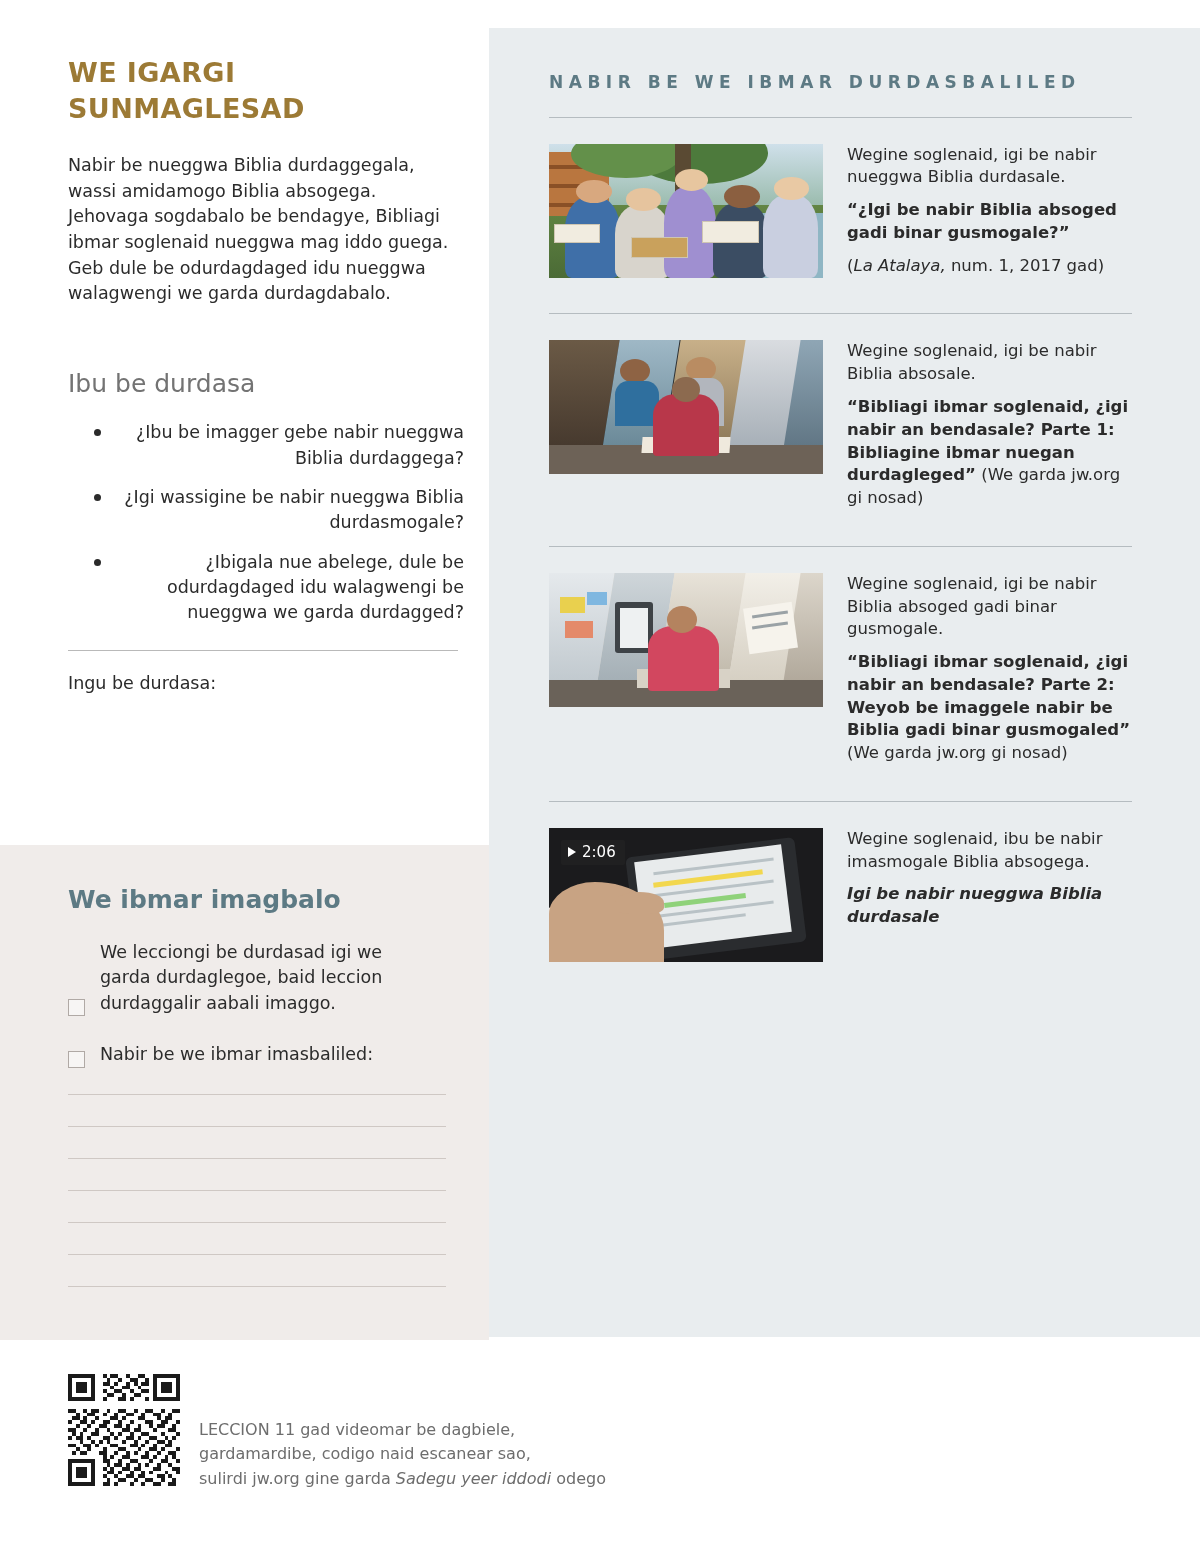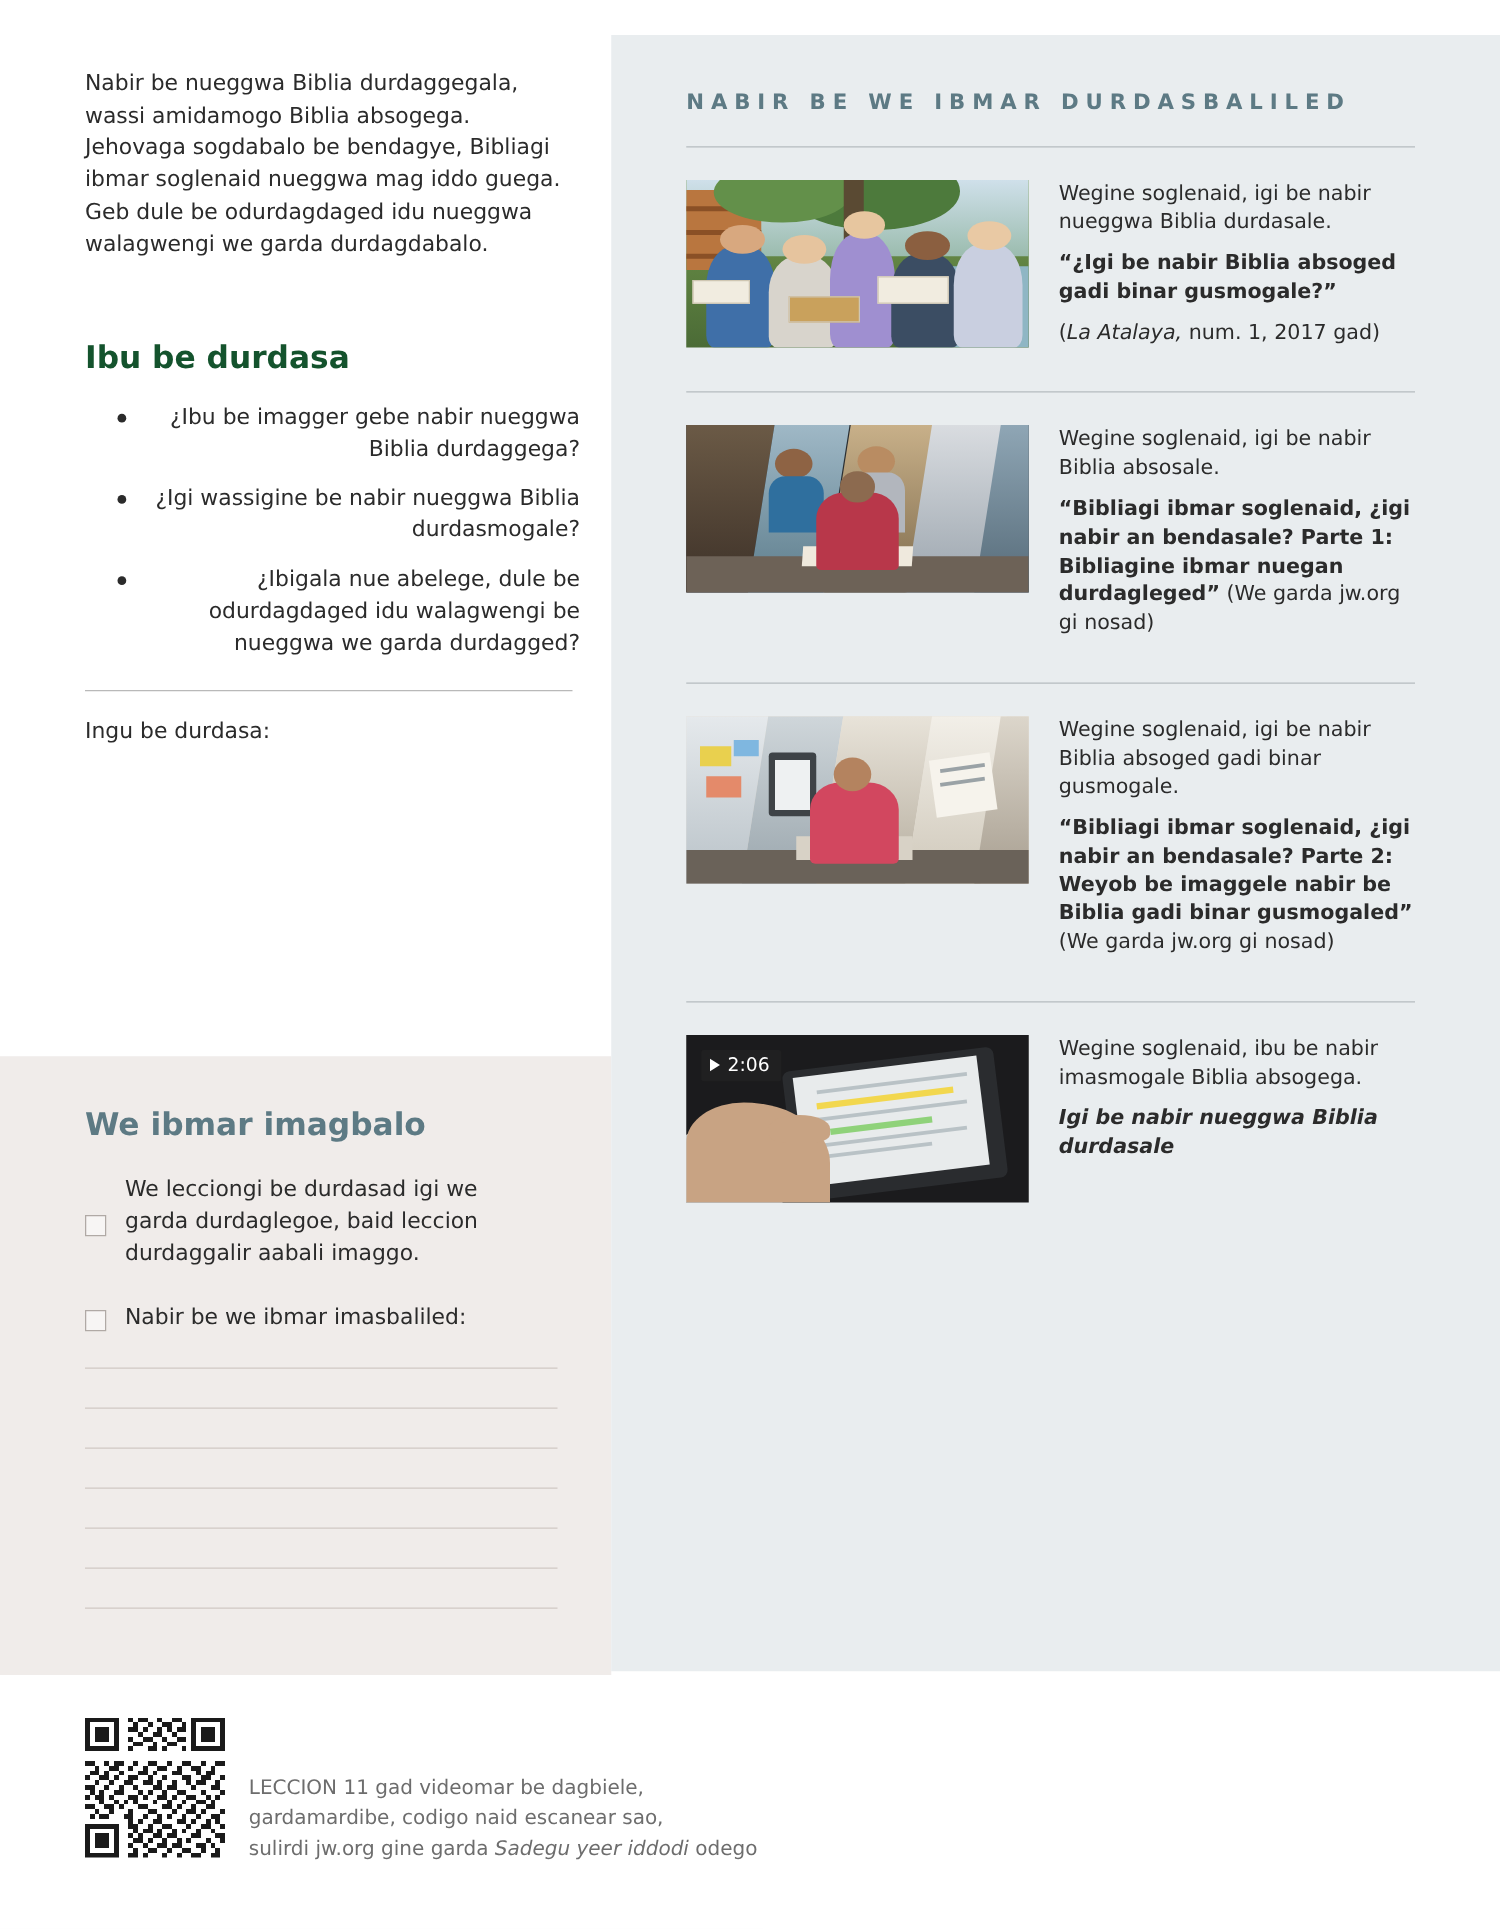--- a/index.html
+++ b/index.html
@@ -28,23 +28,23 @@
     text-transform:uppercase;
   }
   .intro{
     font-size:17.5px;
     line-height:1.47;
     color:#2b2b2b;
     margin:0;
     width:392px;
   }
   .sub-head{
-    color:#14532d;
+    color:#737373;
     font-size:25px;
-    font-weight:bold;
+    font-weight:normal;
     margin:62px 0 22px 0;
   }
   ul.bullets{
     margin:0;padding:0 0 0 26px;list-style:none;text-align:right;
   }
   ul.bullets li{
     position:relative;
     font-size:17.5px;
     line-height:1.45;
     margin-bottom:14px;
@@ -74,21 +74,21 @@
   }
   .notebox-inner{padding:40px 40px 0 68px;}
   .note-title{
     color:#5d7a84;
     font-size:25px;
     font-weight:bold;
     margin:0 0 26px 0;
   }
   .check-item{
     display:flex;
-    align-items:center;
+    align-items:flex-end;
     margin-bottom:26px;
     width:370px;
   }
   .checkbox{
     width:15px;height:15px;
     border:1px solid #b0a9a5;
     background:#f7f5f4;
     margin-right:15px;
     margin-top:4px;
     flex:0 0 auto;
@@ -221,20 +221,21 @@
   .t4 .hand{left:0;top:40%;width:42%;height:60%;background:#c8a383;border-radius:40% 60% 0 0;}
   .t4 .cuff{left:-6%;top:58%;width:34%;height:48%;background:#f3f3f1;border-radius:30% 40% 0 0;}
 </style>
 </head>
 <body>
 
 <div class="page">
 
   <div class="left">
     <div class="left-pad">
+      <h1 class="title-main">WE IGARGI SUNMAGLESAD</h1>
       <p class="intro">Nabir be nueggwa Biblia durdaggegala, wassi amidamogo Biblia absogega. Jehovaga sogdabalo be bendagye, Bibliagi ibmar soglenaid nueggwa mag iddo guega. Geb dule be odurdagdaged idu nueggwa walagwengi we garda durdagdabalo.</p>
 
       <h2 class="sub-head">Ibu be durdasa</h2>
 
       <ul class="bullets">
         <li>¿Ibu be imagger gebe nabir nueggwa Biblia durdaggega?</li>
         <li>¿Igi wassigine be nabir nueggwa Biblia durdasmogale?</li>
         <li>¿Ibigala nue abelege, dule be odurdagdaged idu walagwengi be nueggwa we garda durdagged?</li>
       </ul>
 

